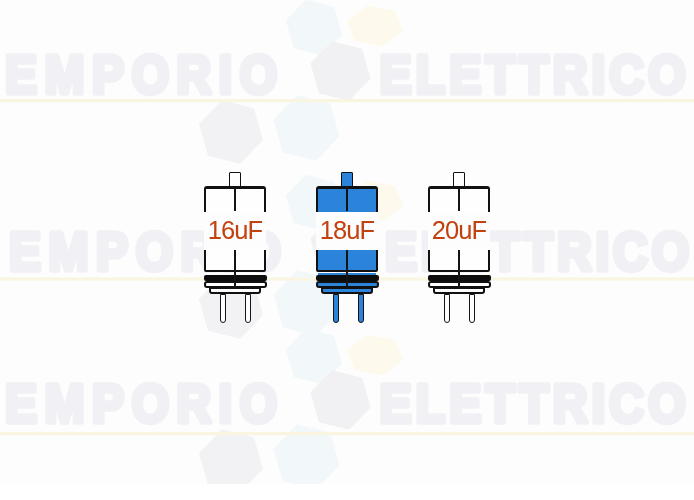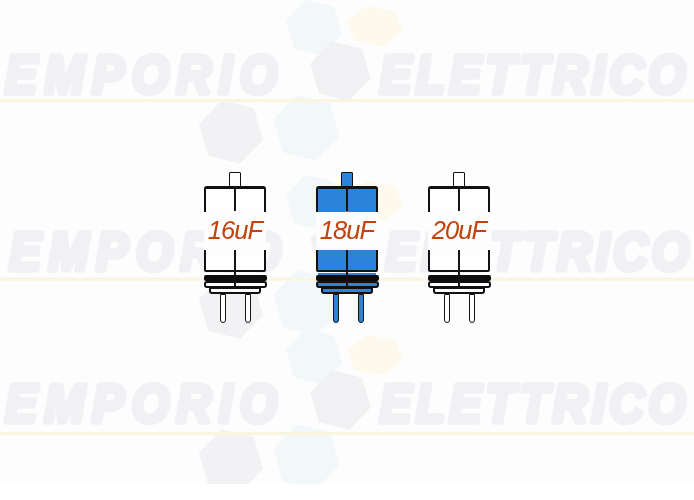--- a/index.html
+++ b/index.html
@@ -1,16 +1,16 @@
 <!DOCTYPE html>
 <html><head>
 <meta charset="utf-8">
 <style>
 html,body{margin:0;padding:0;}
-#stage{position:relative;width:694px;height:484px;background:#fdfdfd;overflow:hidden;font-family:"Liberation Sans",sans-serif;font-style:italic;}
+#stage{position:relative;width:694px;height:484px;background:#fdfdfd;overflow:hidden;font-family:"Liberation Sans",sans-serif;}
 #wm{position:absolute;left:0;top:0;}
 .cap,.cap div{position:absolute;box-sizing:border-box;}
 .tab{top:172.3px;width:11.4px;height:15px;border:1.8px solid #111;border-radius:1px;}
 .body{top:186.2px;width:62px;height:86.3px;border:2px solid #111;border-top-width:3px;border-bottom-width:2.5px;border-radius:3px 3px 2px 2px;}
 .band{top:211.5px;width:62px;height:38.5px;background:#fdfdfd;text-align:center;line-height:37.2px;font-size:25.5px;letter-spacing:-0.9px;color:#c2410c;}
 .cl1{top:186.2px;width:1.7px;height:25.3px;background:#141414;}
 .cl2{top:250px;width:1.7px;height:38.3px;background:#141414;}
 .gap{top:272.5px;width:58px;height:2.2px;}
 .bband{top:274.7px;width:63px;height:5.9px;background:#0d0d0d;border-radius:2px;}
 .cband{top:280.6px;width:63px;height:7.7px;border:2px solid #111;border-radius:3px;}

